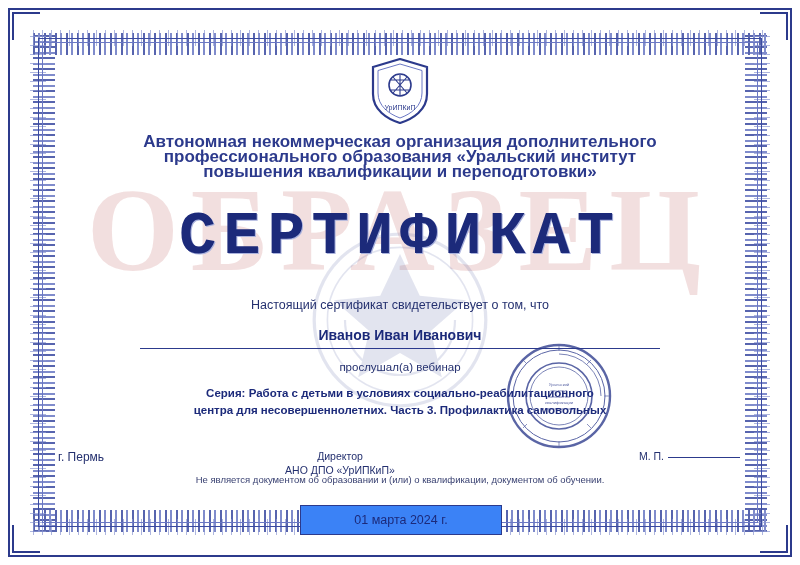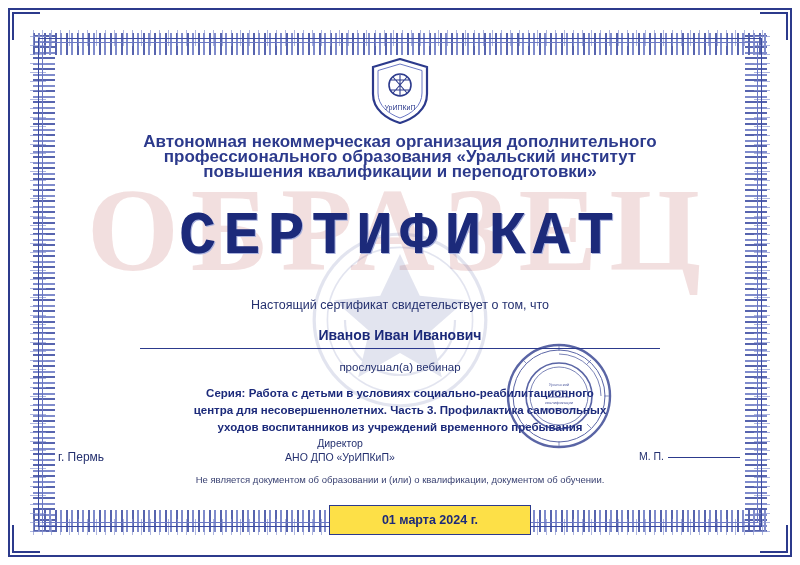--- a/index.html
+++ b/index.html
@@ -219,21 +219,21 @@
   .city {
     position: absolute;
     left: 8px;
     top: 18px;
     color: #24306f;
     font-size: 12px;
   }
   .director {
     position: absolute;
     left: 190px;
-    top: 4px;
+    top: 17px;
     width: 200px;
     text-align: center;
     color: #24306f;
     font-size: 10.5px;
     line-height: 14px;
   }
   .mp {
     position: absolute;
     right: 10px;
     top: 18px;
@@ -261,23 +261,22 @@
   .date-box {
     position: absolute;
     left: 250px;
     top: 455px;
     width: 200px;
     padding: 7px 0;
     text-align: center;
     border: 1px solid #2c3a8c;
     color: #1c2a7a;
     font-size: 12.5px;
-    font-weight: bold;
-    background: #fde047;
-    margin-left: 29px;
+    font-weight: normal;
+    background: #3b82f6;
   }
 </style>
 </head>
 <body>
 
 <div class="certificate">
 
   <div class="border-outer"></div>
   <div class="border-ornament"></div>
   <div class="border-ornament2"></div>
@@ -322,21 +321,20 @@
     <div class="name-block">
       <div class="recipient">Иванов Иван Иванович</div>
       <div class="name-rule"></div>
     </div>
 
     <div class="action">прослушал(а) вебинар</div>
 
     <div class="course">
       <div>Серия: Работа с детьми в условиях социально-реабилитационного</div>
       <div>центра для несовершеннолетних. Часть 3. Профилактика самовольных</div>
-      <div>уходов воспитанников из учреждений временного пребывания</div>
     </div>
 
     <svg class="stamp" viewBox="0 0 108 108">
       <circle cx="54" cy="54" r="51" fill="none" stroke="#2c3a8c" stroke-width="2.4"></circle>
       <circle cx="54" cy="54" r="46" fill="none" stroke="#2c3a8c" stroke-width="1"></circle>
       <circle cx="54" cy="54" r="33" fill="none" stroke="#2c3a8c" stroke-width="1.6"></circle>
       <circle cx="54" cy="54" r="29" fill="none" stroke="#2c3a8c" stroke-width="0.8"></circle>
       <g stroke="#2c3a8c" stroke-width="0.7">
         <line x1="54" y1="3" x2="54" y2="9"></line>
         <line x1="54" y1="99" x2="54" y2="105"></line>

